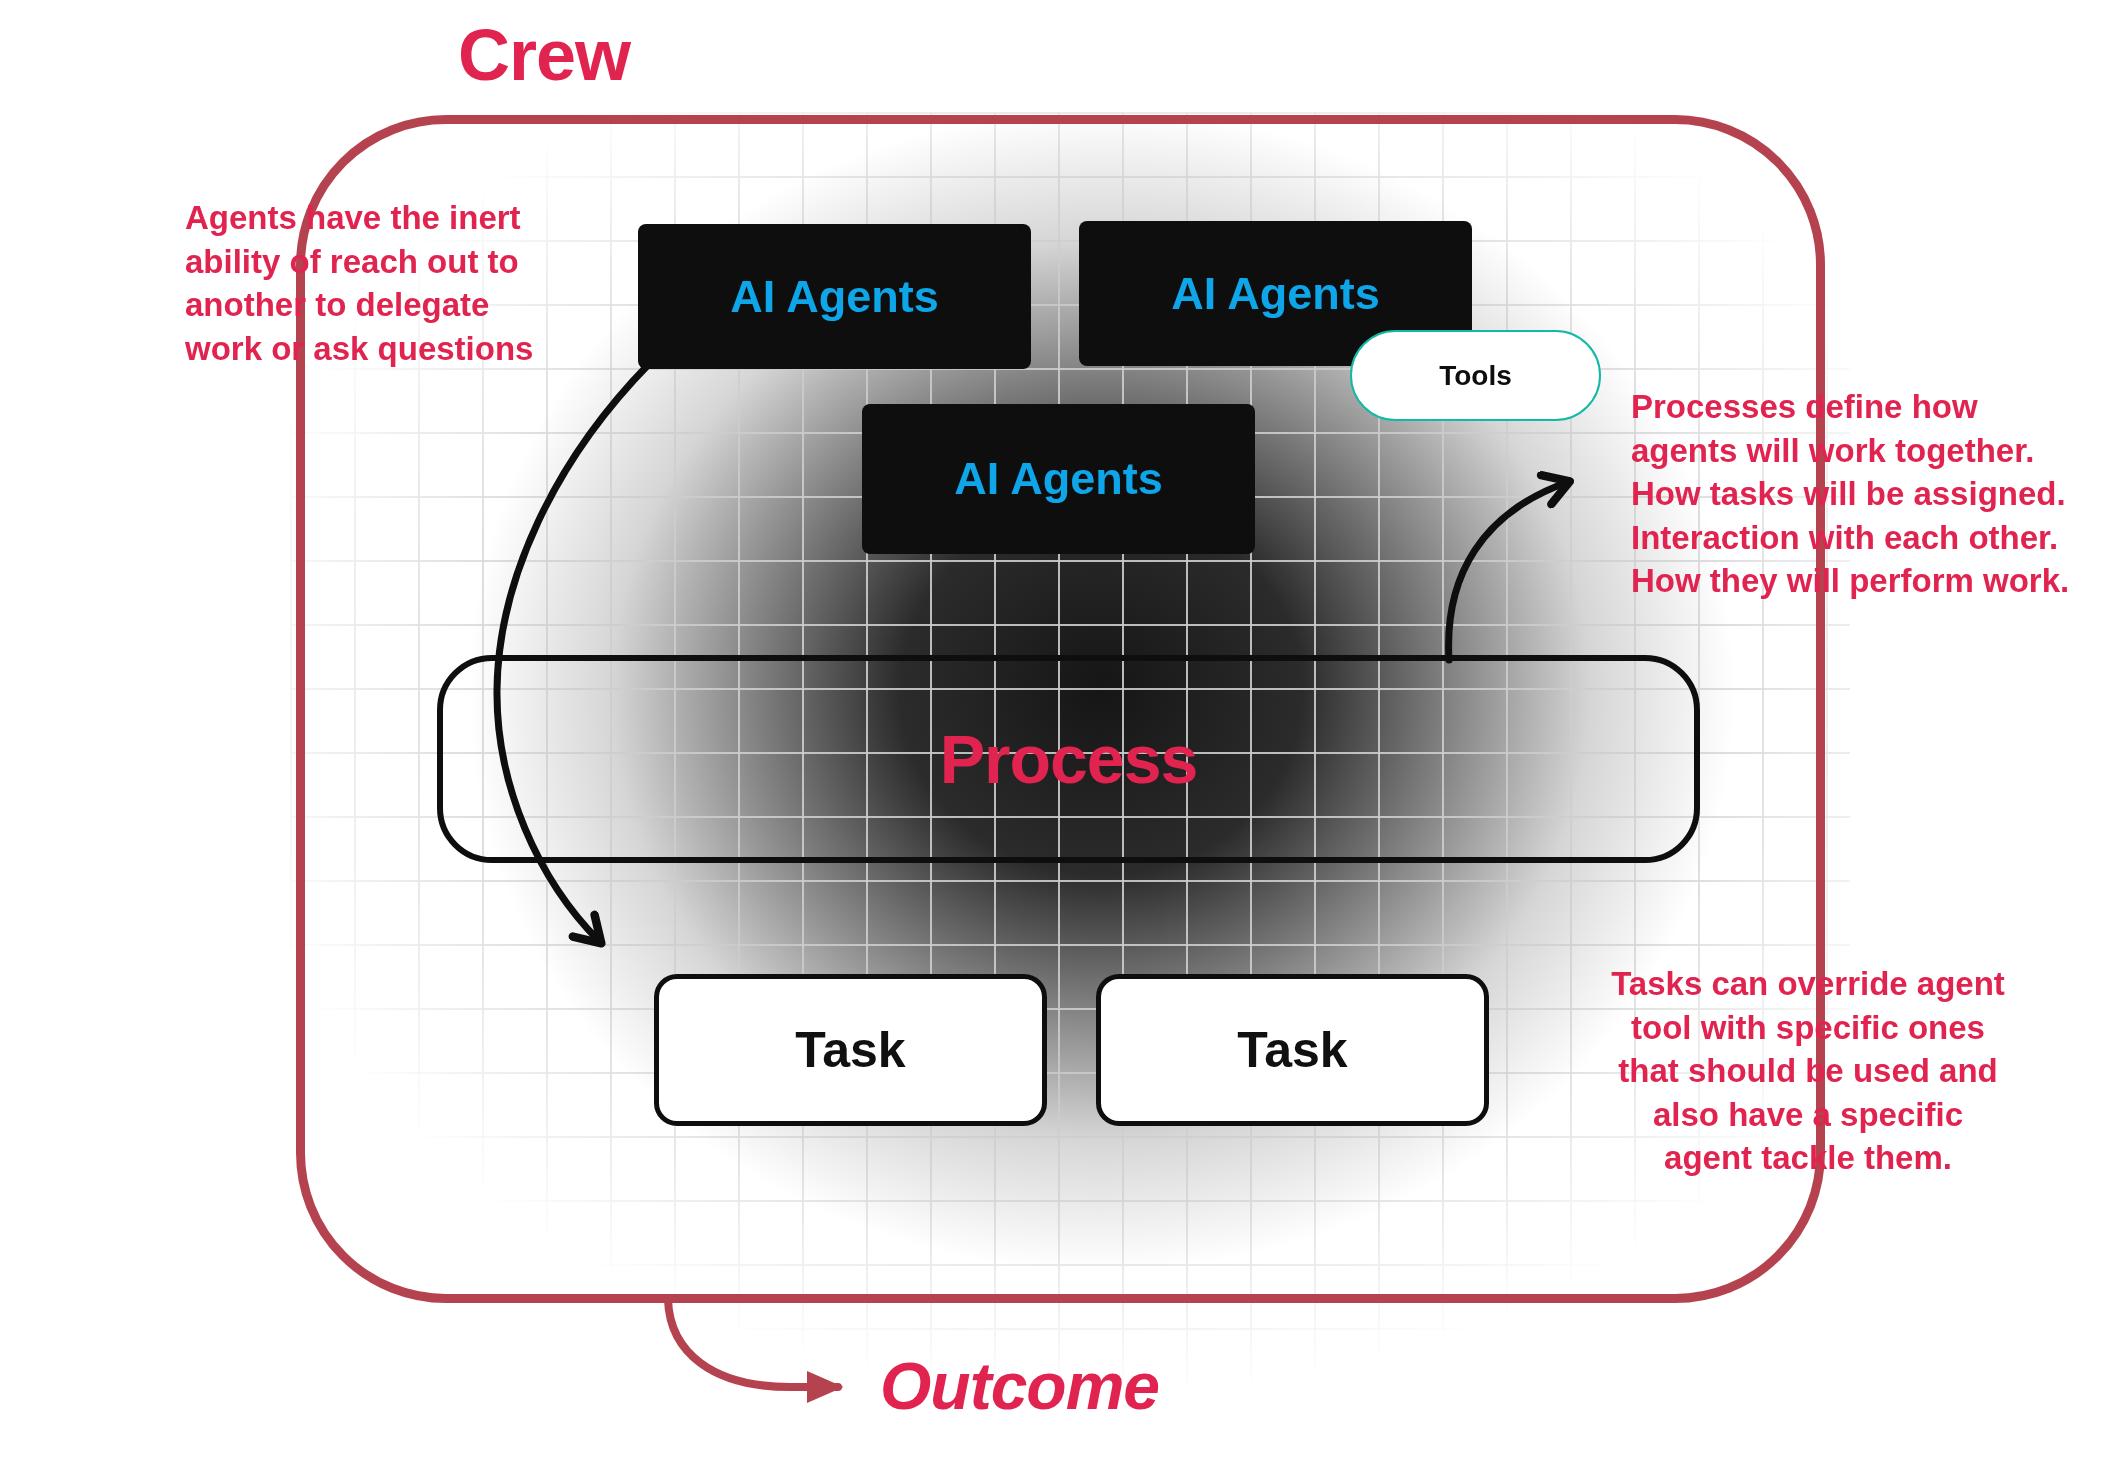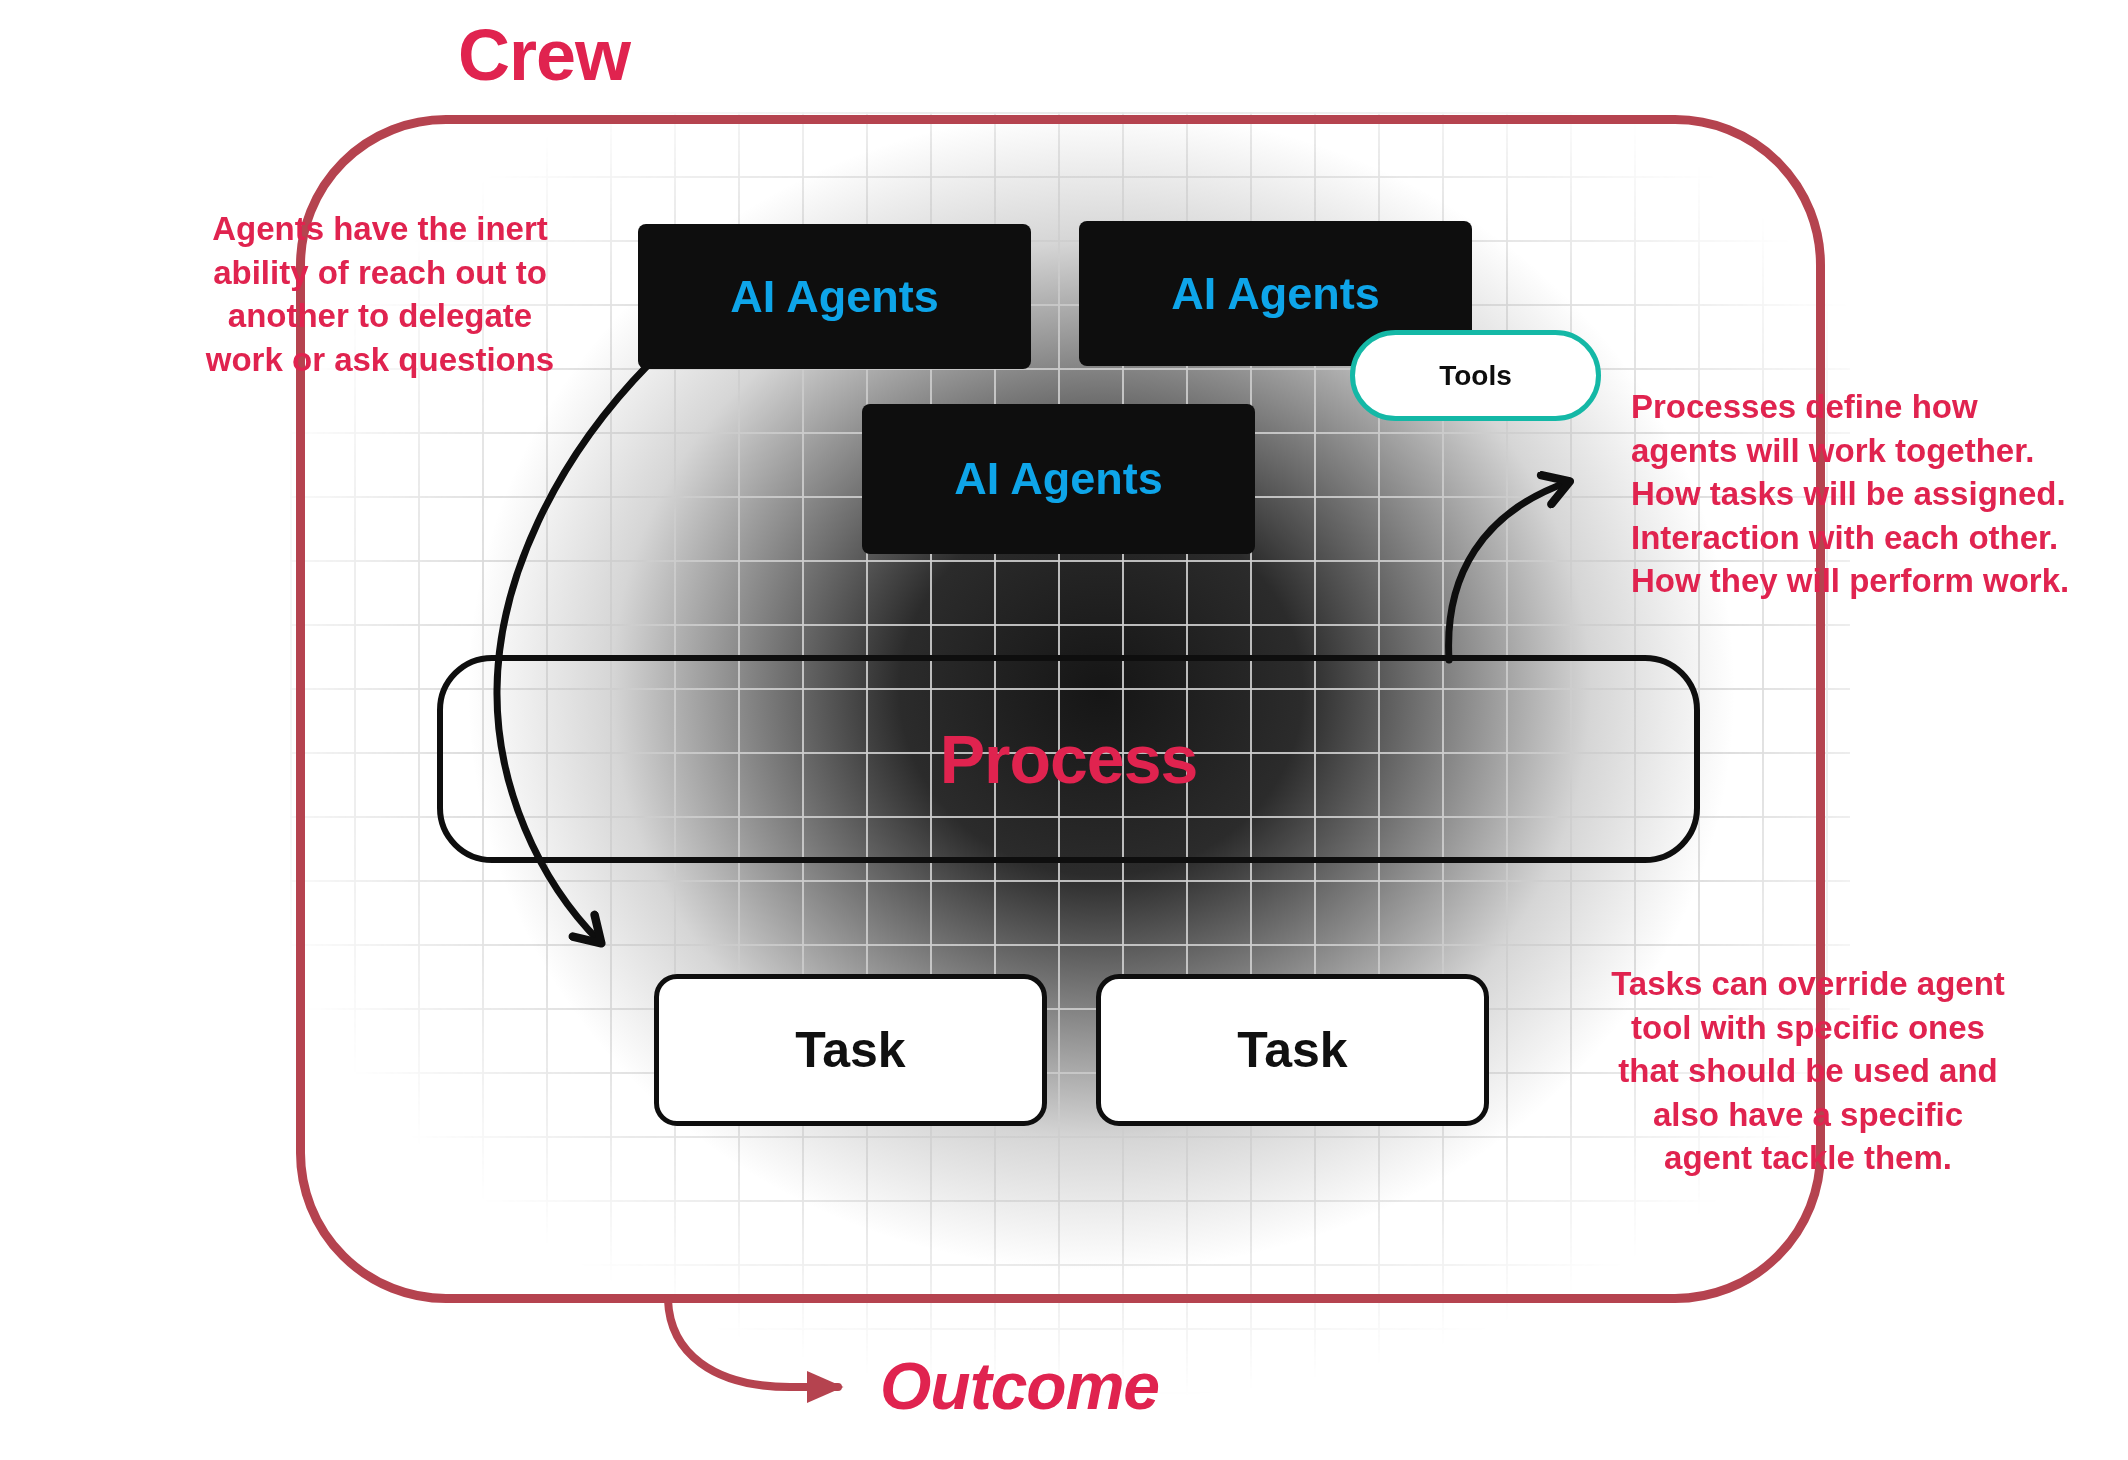--- a/index.html
+++ b/index.html
@@ -73,21 +73,21 @@
     font-size: 45px;
     font-weight: 700;
   }
   .agent-1 { left: 638px;  top: 224px; width: 393px; height: 145px; }
   .agent-2 { left: 1079px; top: 221px; width: 393px; height: 145px; }
   .agent-3 { left: 862px;  top: 404px; width: 393px; height: 150px; }
 
   .tools-pill {
     left: 1350px; top: 330px; width: 251px; height: 91px;
     background: #ffffff;
-    border: 5px solid #14b8a6;
+    border: 2px solid #14b8a6;
     border-radius: 46px;
     color: #0E0E0E;
     font-size: 28px;
     font-weight: 700;
     z-index: 6;
   }
 
   .process-box {
     left: 437px; top: 655px; width: 1263px; height: 208px;
     background: transparent;
@@ -111,21 +111,21 @@
   .task-2 { left: 1096px; top: 974px; width: 393px; height: 152px; }
 
   .ann {
     position: absolute;
     color: #E0234F;
     font-size: 33px;
     font-weight: 700;
     line-height: 1.32;
     z-index: 5;
   }
-  .ann-left   { left: 185px;  top: 207px; width: 390px; text-align: center; }
+  .ann-left   { left: 185px;  top: 196px; width: 390px; }
   .ann-right-top    { left: 1631px; top: 385px; width: 520px; text-align: left; }
   .ann-right-bottom { left: 1563px; top: 962px; width: 490px; text-align: center; }
 
   .outcome-label {
     position: absolute;
     left: 880px; top: 1348px;
     font-size: 66px;
     font-weight: 700;
     letter-spacing: -1px;
     color: #E0234F;

